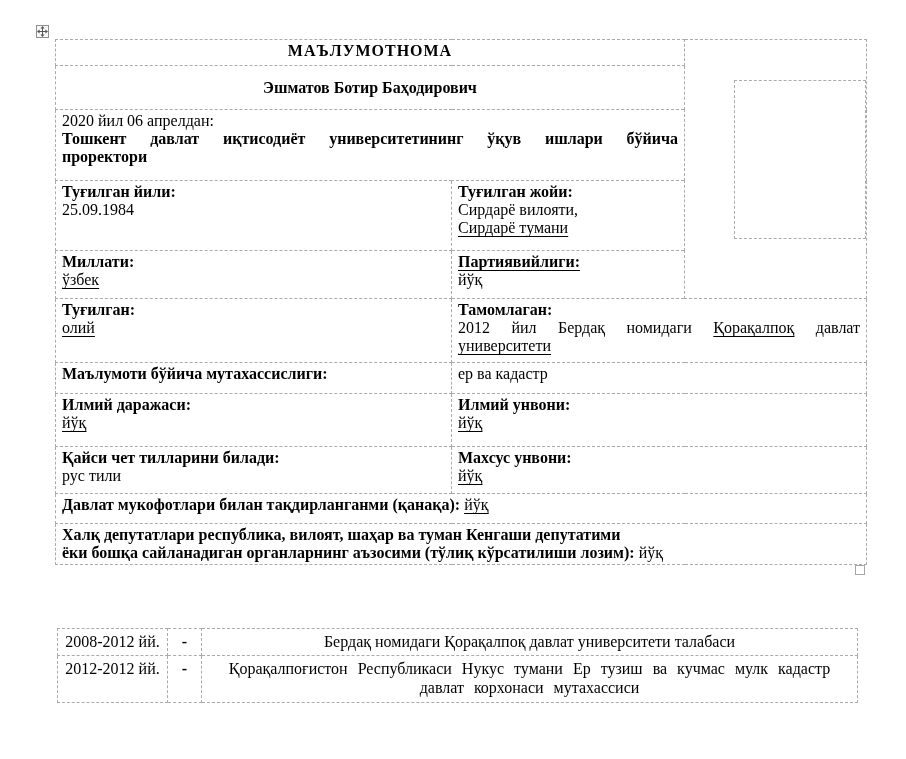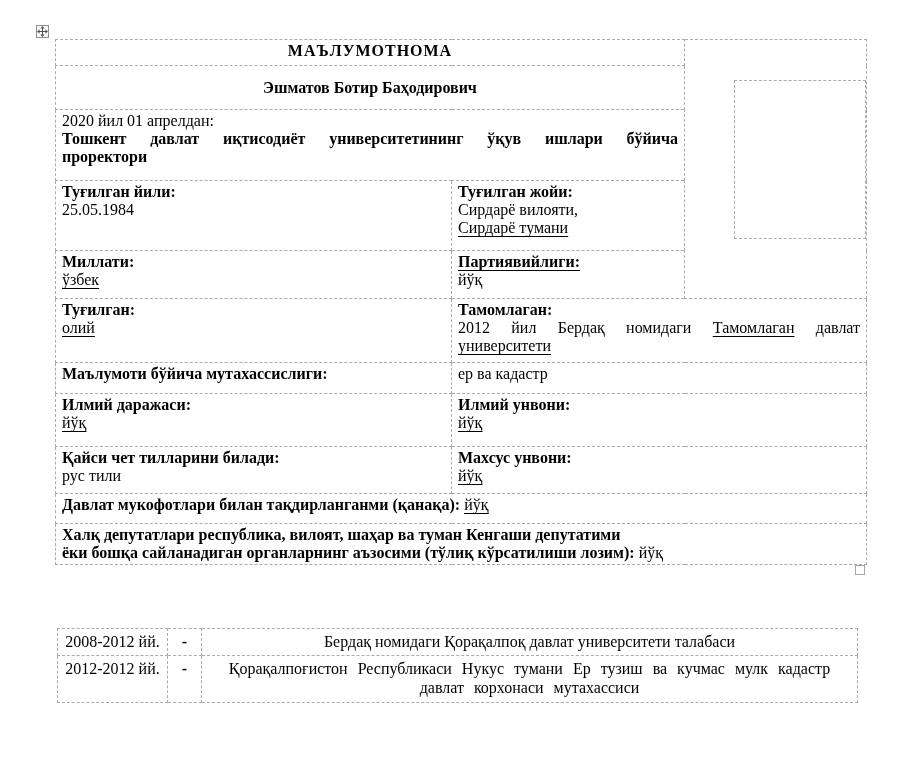--- a/index.html
+++ b/index.html
@@ -105,29 +105,29 @@
         <div class="photo-box"></div>
       </td>
     </tr>
 
     <tr class="h44">
       <td colspan="2" class="person-name">Эшматов Ботир Баҳодирович</td>
     </tr>
 
     <tr class="h71">
       <td colspan="2">
-        <div>2020 йил 01 апрелдан:</div>
+        <div>2020 йил 06 апрелдан:</div>
         <div class="b jst ws8">Тошкент давлат иқтисодиёт университетининг ўқув ишлари бўйича проректори</div>
       </td>
     </tr>
 
     <tr class="h70">
       <td>
         <div class="b">Туғилган йили:</div>
-        <div>25.05.1984</div>
+        <div>25.09.1984</div>
       </td>
       <td>
         <div class="b">Туғилган жойи:</div>
         <div>Сирдарё вилояти,</div>
         <div class="sp">Сирдарё тумани</div>
       </td>
     </tr>
 
     <tr class="h48">
       <td>
@@ -142,21 +142,21 @@
 
     <tr class="h64">
       <td>
         <div class="b">Туғилган:</div>
         <div><span class="sp">олий</span></div>
       </td>
       <td colspan="2">
         <div class="b">Тамомлаган:</div>
         <div class="jst ws4">
           <span>2012 йил Бердақ номидаги</span>
-          <span class="sp">Тамомлаган</span>
+          <span class="sp">Қорақалпоқ</span>
           <span>давлат</span>
           <span class="sp">университети</span>
         </div>
       </td>
     </tr>
 
     <tr class="h31">
       <td>
         <div class="b">Маълумоти бўйича мутахассислиги:</div>
       </td>

